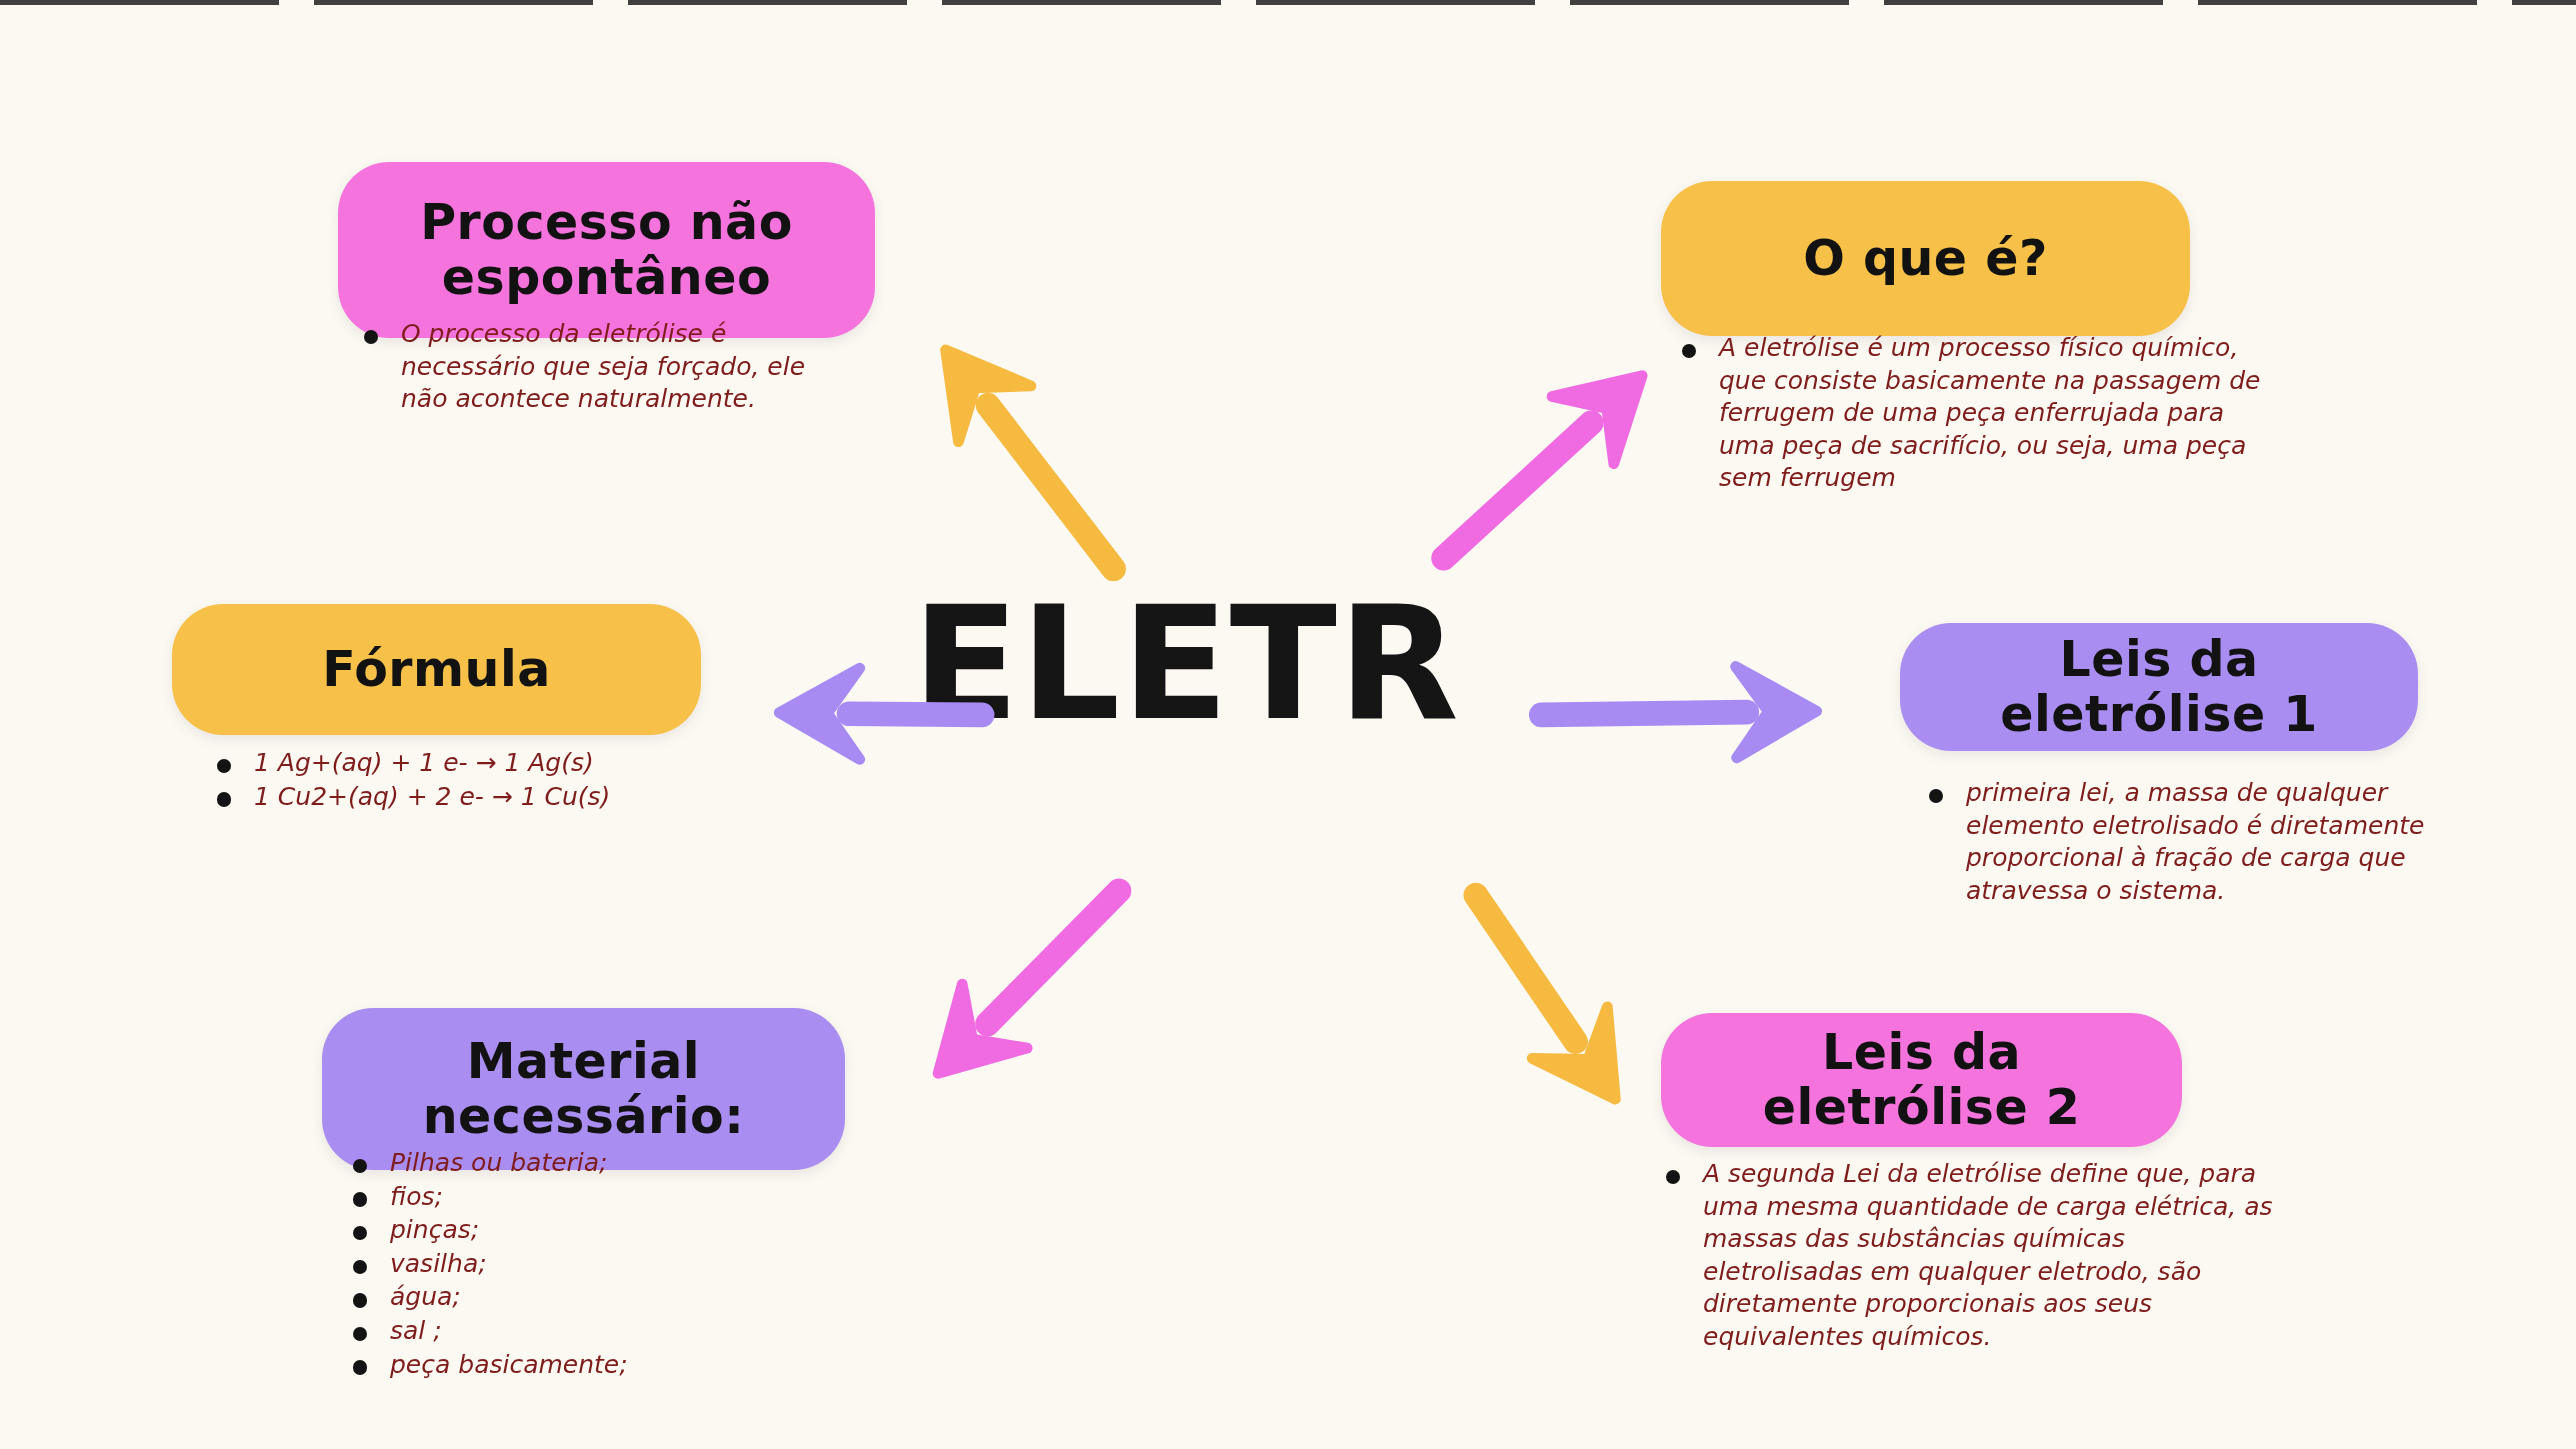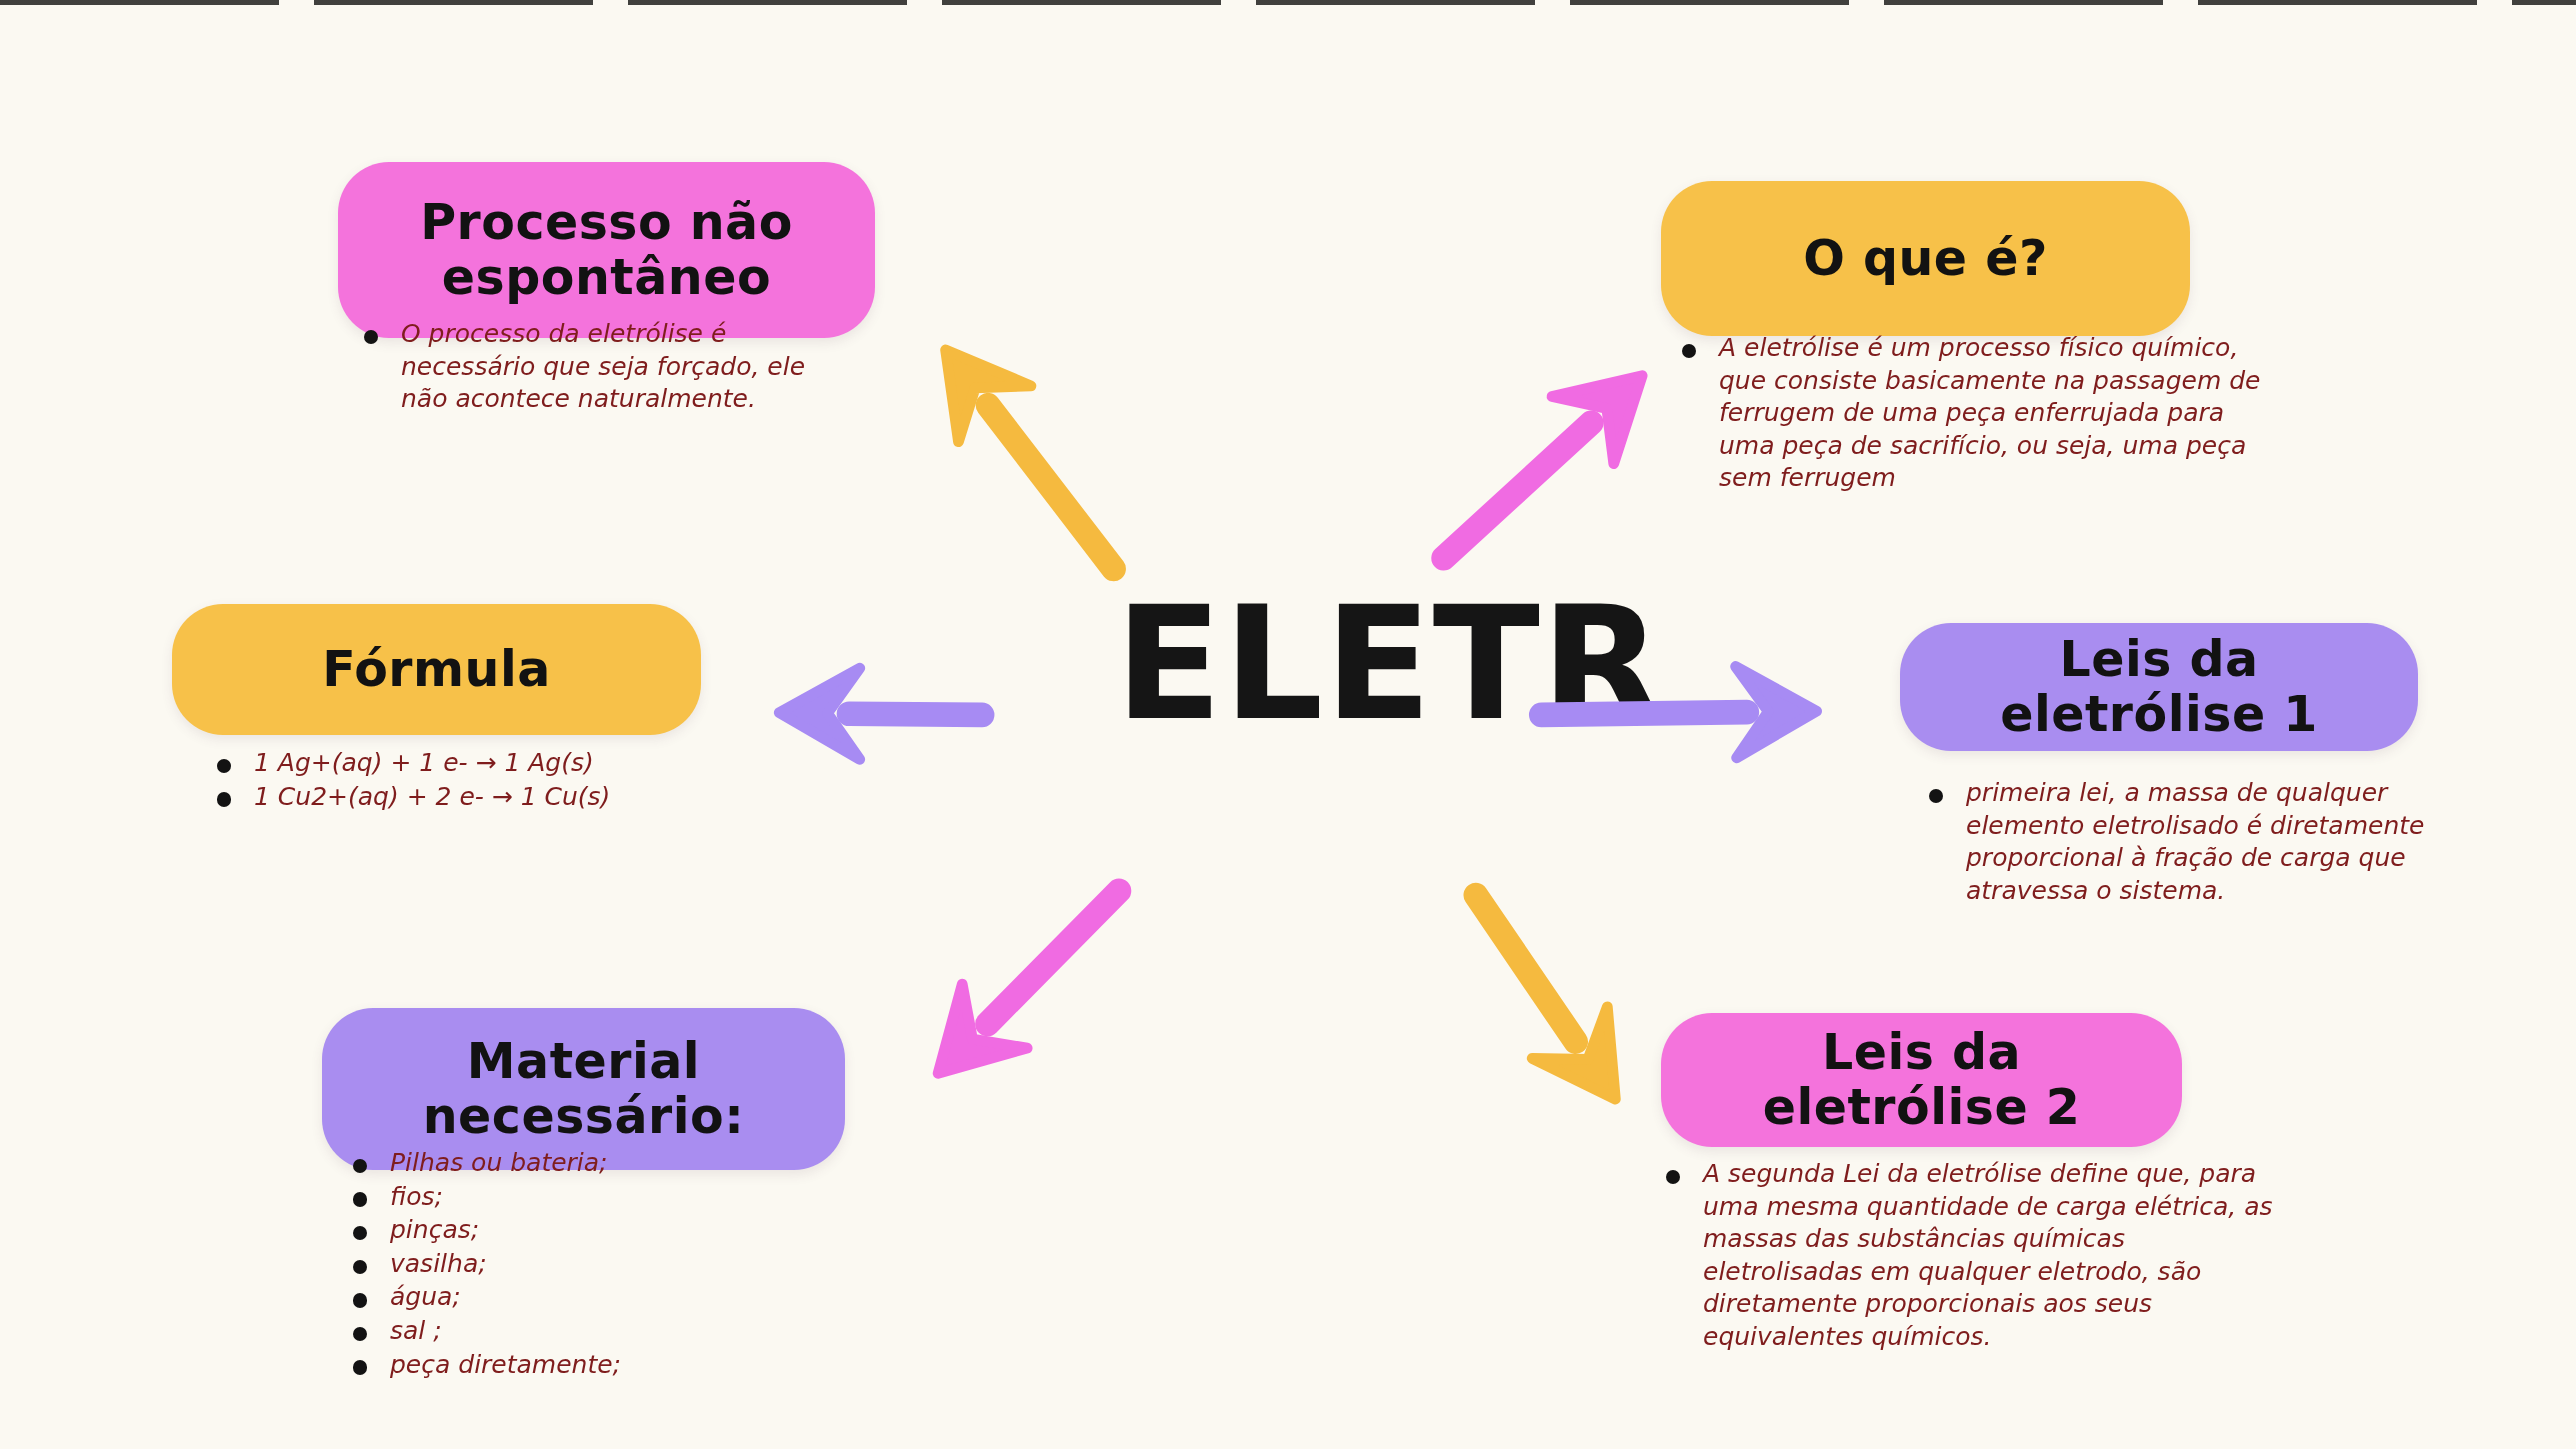--- a/index.html
+++ b/index.html
@@ -50,21 +50,21 @@
   ul.bullets li{position:relative;padding-left:47px;margin:0 0 5.4px 0;}
   ul.bullets li::before{
     content:"";position:absolute;left:9.7px;top:11.8px;
     width:14.5px;height:14.5px;border-radius:50%;
     background:#131313;
   }
   ul.bullets.tight li{margin-bottom:1.1px;}
 
   .central-title{
     position:absolute;left:912px;top:589px;width:751px;
-    text-align:right;
+    text-align:left;
     font-weight:800;
     font-size:157px;line-height:.95;
     letter-spacing:1.1px;
     color:#151515;
   }
   .central-title div{white-space:nowrap;}
 
   svg.arrows{position:absolute;left:0;top:0;pointer-events:none;}
   .shaft{fill:none;stroke-width:46px;stroke-linecap:round;}
   .head{stroke-width:20px;stroke-linejoin:round;}
@@ -154,21 +154,21 @@
       <span>Material
 necessário:</span>
     </div>
     <ul class="bullets tight" style="left:343px;top:1147px;width:510px;">
       <li>Pilhas ou bateria;</li>
       <li>fios;</li>
       <li>pinças;</li>
       <li>vasilha;</li>
       <li>água;</li>
       <li>sal ;</li>
-      <li>peça diretamente;</li>
+      <li>peça basicamente;</li>
     </ul>
   </div>
 
   <div class="node">
     <div class="pill pill-pink" style="position:absolute;left:1661px;top:1013px;width:521px;height:134px;">
       <span>Leis da
 eletrólise 2</span>
     </div>
     <ul class="bullets" style="left:1656px;top:1158px;width:633px;">
       <li>A segunda Lei da eletrólise define que, para uma mesma quantidade de carga elétrica, as massas das substâncias químicas eletrolisadas em qualquer eletrodo, são diretamente proporcionais aos seus equivalentes químicos.</li>

